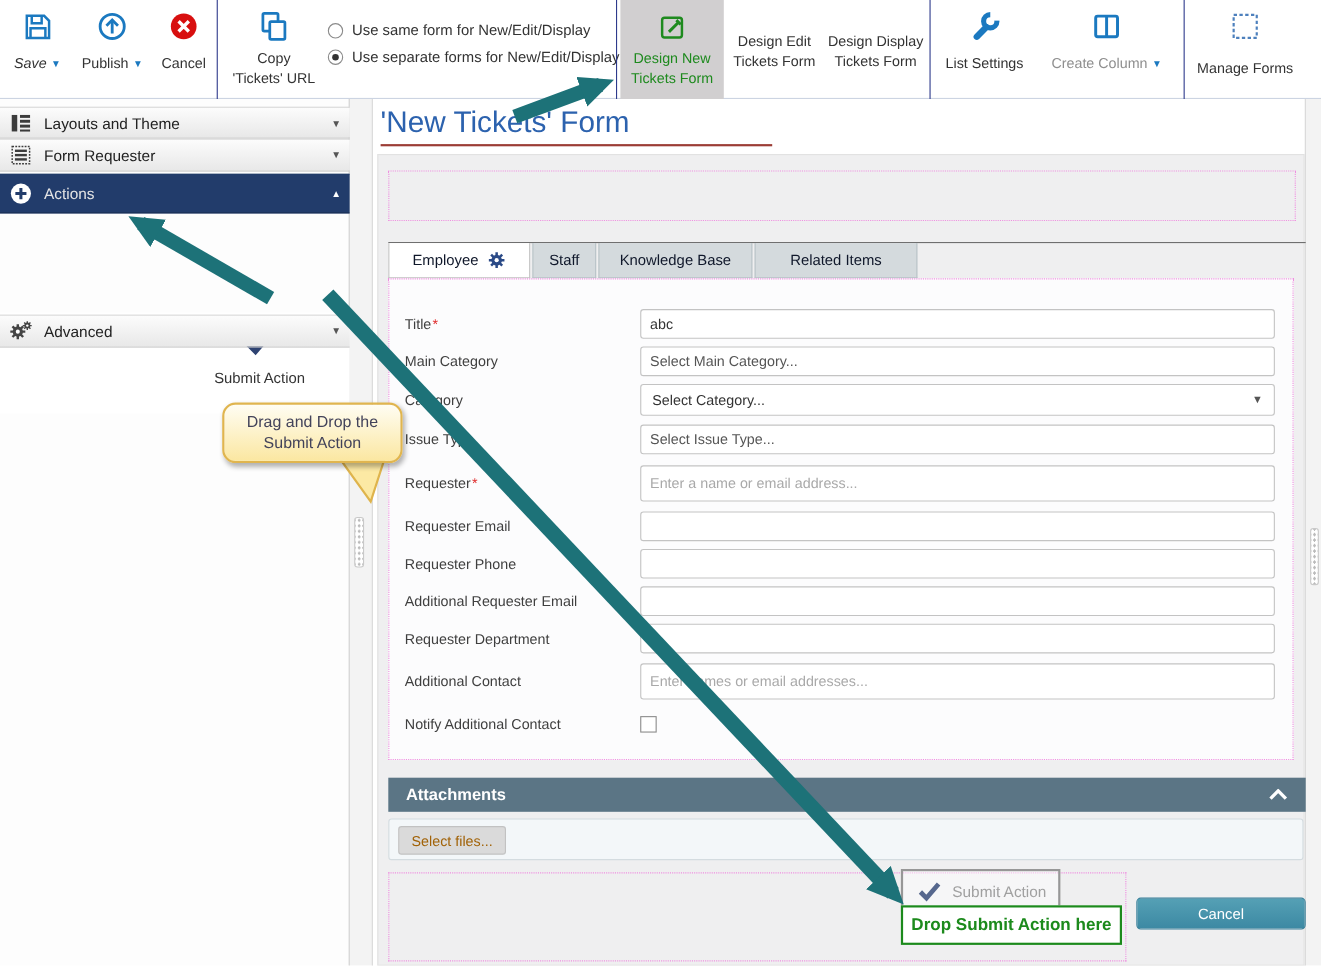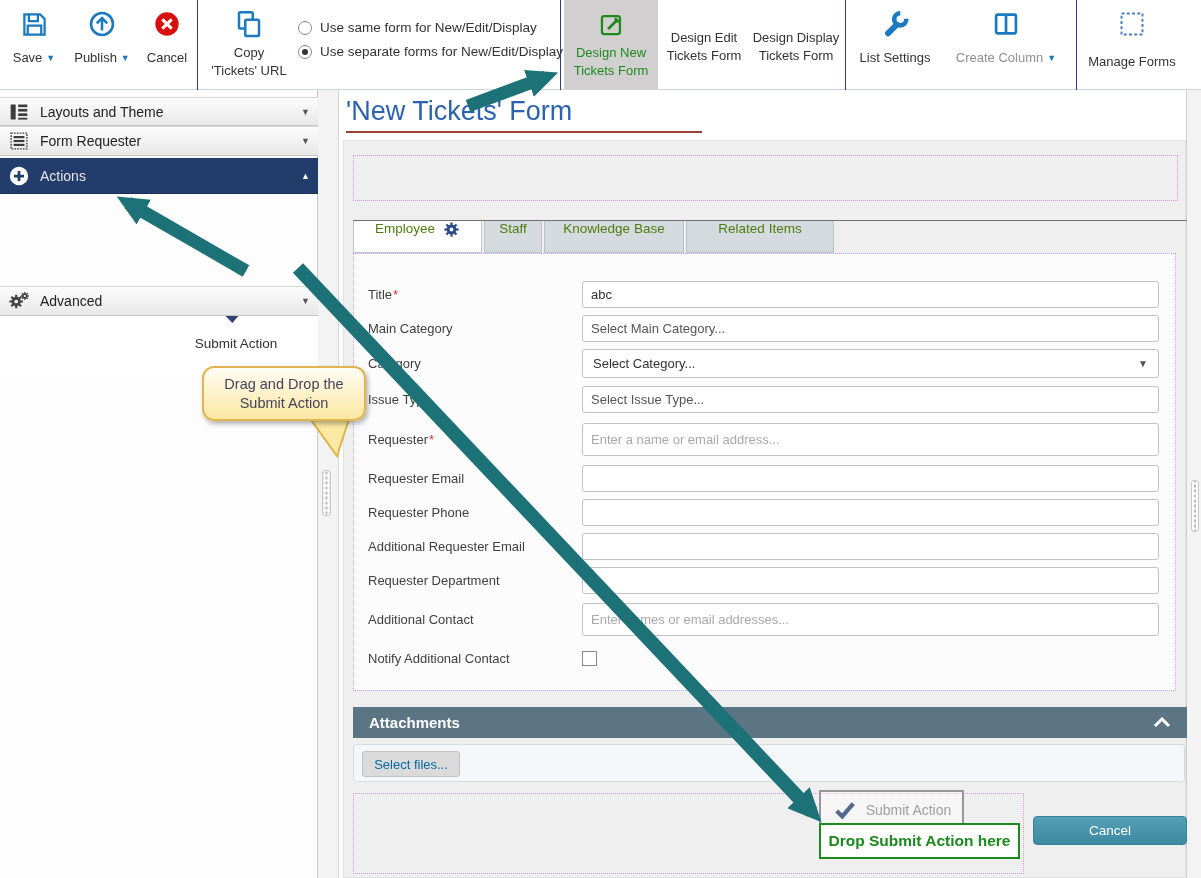--- a/index.html
+++ b/index.html
@@ -47,39 +47,39 @@
   
   #main{position:absolute;left:339px;top:90px;width:847px;height:788px;background:#fff;}
   #page-title{position:absolute;left:7px;top:6px;font-size:27px;color:#2c62ae;white-space:nowrap;}
   #title-underline{position:absolute;left:7px;top:41px;width:356px;height:2px;background:#9c3d36;}
   #form-panel{position:absolute;left:4px;top:50px;width:843px;height:738px;background:#efeff0;border:1px solid #e2e2e2;}
 
   .dotted{border:1.5px dotted #ef8fe0;}
   #strip-top{position:absolute;left:9px;top:14px;width:825px;height:46px;}
 
   #tabstrip{position:absolute;left:9px;top:79px;width:834px;height:33px;border-top:1px solid #6f6f6f;display:flex;gap:2px;}
-  .tab{height:32px;background:#d4dadd;border:1px solid #b9c3c8;border-top:none;display:flex;justify-content:center;font-size:13.5px;color:#4d7c0f;cursor:pointer;gap:8px;}
+  .tab{height:32px;background:#d4dadd;border:1px solid #b9c3c8;border-top:none;display:flex;align-items:center;justify-content:center;font-size:13.5px;color:#0f172a;cursor:pointer;gap:8px;}
   .tab.active{background:#fff;border-color:#c4c4c4;}
   #form-area{position:absolute;left:9px;top:112px;width:823px;height:438px;background:#fcfcfd;}
 
   .frow{position:absolute;left:0;width:100%;display:flex;align-items:center;}
   .flabel{position:absolute;left:14px;font-size:13px;color:#3f3f3f;white-space:nowrap;}
   .req{color:#e03030;margin-left:1px;}
   .finput{position:absolute;left:228px;width:577px;height:27px;border:1px solid #c3c3c3;border-radius:3px;background:#fff;font-size:13px;color:#333;padding:0 8px;outline:none;}
   .finput::placeholder{color:#a9a9a9;}
   .finput.dim{color:#555;}
   .fselect{position:absolute;left:228px;width:577px;height:29px;border:1px solid #c3c3c3;border-radius:3px;background:#fff;font-size:13px;color:#333;display:flex;align-items:center;padding:0 10px;cursor:pointer;gap:48px;}
   .fselect .sel-caret{margin-left:auto;color:#555;font-size:10px;}
   .tall{height:33px;}
   .checkbox{position:absolute;left:228px;width:15px;height:15px;border:1px solid #8a8a8a;background:#fff;cursor:pointer;}
 
   #attach-header{position:absolute;left:9px;top:566px;width:834px;height:31px;background:#5b7585;display:flex;align-items:center;padding:0 16px;}
   #attach-header .atitle{color:#fff;font-size:15px;font-weight:bold;flex:1;}
   #files-area{position:absolute;left:9px;top:603px;width:832px;height:38px;background:#f3f7f9;border:1px solid #d4dce0;border-radius:3px;}
-  #select-files{position:absolute;left:8px;top:6px;width:98px;height:26px;background:#dadada;border:1px solid #c2c2c2;border-radius:3px;font-size:13px;color:#0369a1;display:flex;align-items:center;justify-content:center;cursor:pointer;}
+  #select-files{position:absolute;left:8px;top:6px;width:98px;height:26px;background:#dadada;border:1px solid #c2c2c2;border-radius:3px;font-size:13px;color:#a16207;display:flex;align-items:center;justify-content:center;cursor:pointer;}
 
   #strip-bottom{position:absolute;left:9px;top:652px;width:671px;height:81px;}
   #drag-ghost{position:absolute;left:475px;top:649px;width:145px;height:39px;border:2px solid #979797;background:rgba(255,255,255,.45);display:flex;align-items:center;justify-content:center;gap:8px;}
   #drag-ghost .glabel{font-size:14px;color:#a0a0a0;white-space:nowrap;}
   #drop-hint{position:absolute;left:475px;top:682px;width:201px;height:36px;border:2px solid #1c8a1c;background:#fff;display:flex;align-items:center;justify-content:center;font-size:15.5px;font-weight:bold;color:#1c8a1c;white-space:nowrap;}
   #cancel-btn{position:absolute;left:689px;top:675px;width:154px;height:29px;border-radius:4px;border:1px solid #39809a;background:linear-gradient(#55a0b5,#3c89a3);color:#fff;font-size:13.5px;display:flex;align-items:center;justify-content:center;cursor:pointer;}
 
   
   #overlay{position:absolute;left:0;top:0;width:1201px;height:878px;pointer-events:none;z-index:40;}
   #callout{position:absolute;left:202px;top:366px;width:164px;height:55px;z-index:45;border:2px solid #e0b54f;border-radius:12px;background:linear-gradient(#fffdf3,#fbe7a1);box-shadow:2px 3px 5px rgba(0,0,0,.3);display:flex;flex-direction:column;align-items:center;justify-content:center;pointer-events:none;}
@@ -105,21 +105,21 @@
     <symbol id="sym-check" viewBox="0 0 24 24">
       <path d="M3,13 L9,19 L21,5" fill="none" stroke="currentColor" stroke-width="4.6"></path>
     </symbol>
   </defs>
 </svg>
 
 <div id="app">
 
   <div id="ribbon">
 
-    <div class="rbtn" style="left:4px;width:60px;">
+    <div class="rbtn" style="left:4px;width:60px;font-style:italic;">
       <span class="ricon">
         <svg width="27" height="27" viewBox="0 0 24 24" fill="none" stroke="#1b79c0" stroke-width="2">
           <path d="M3,3 h14 l4,4 v14 h-18 z"></path>
             <path d="M7,3 v6 h8 v-6"></path>
             <path d="M6,21 v-8 h12 v8"></path>
         </svg>
       </span>
       <span class="rlabel">
           <span>Save</span>
           <span class="drop-caret">▼</span>

